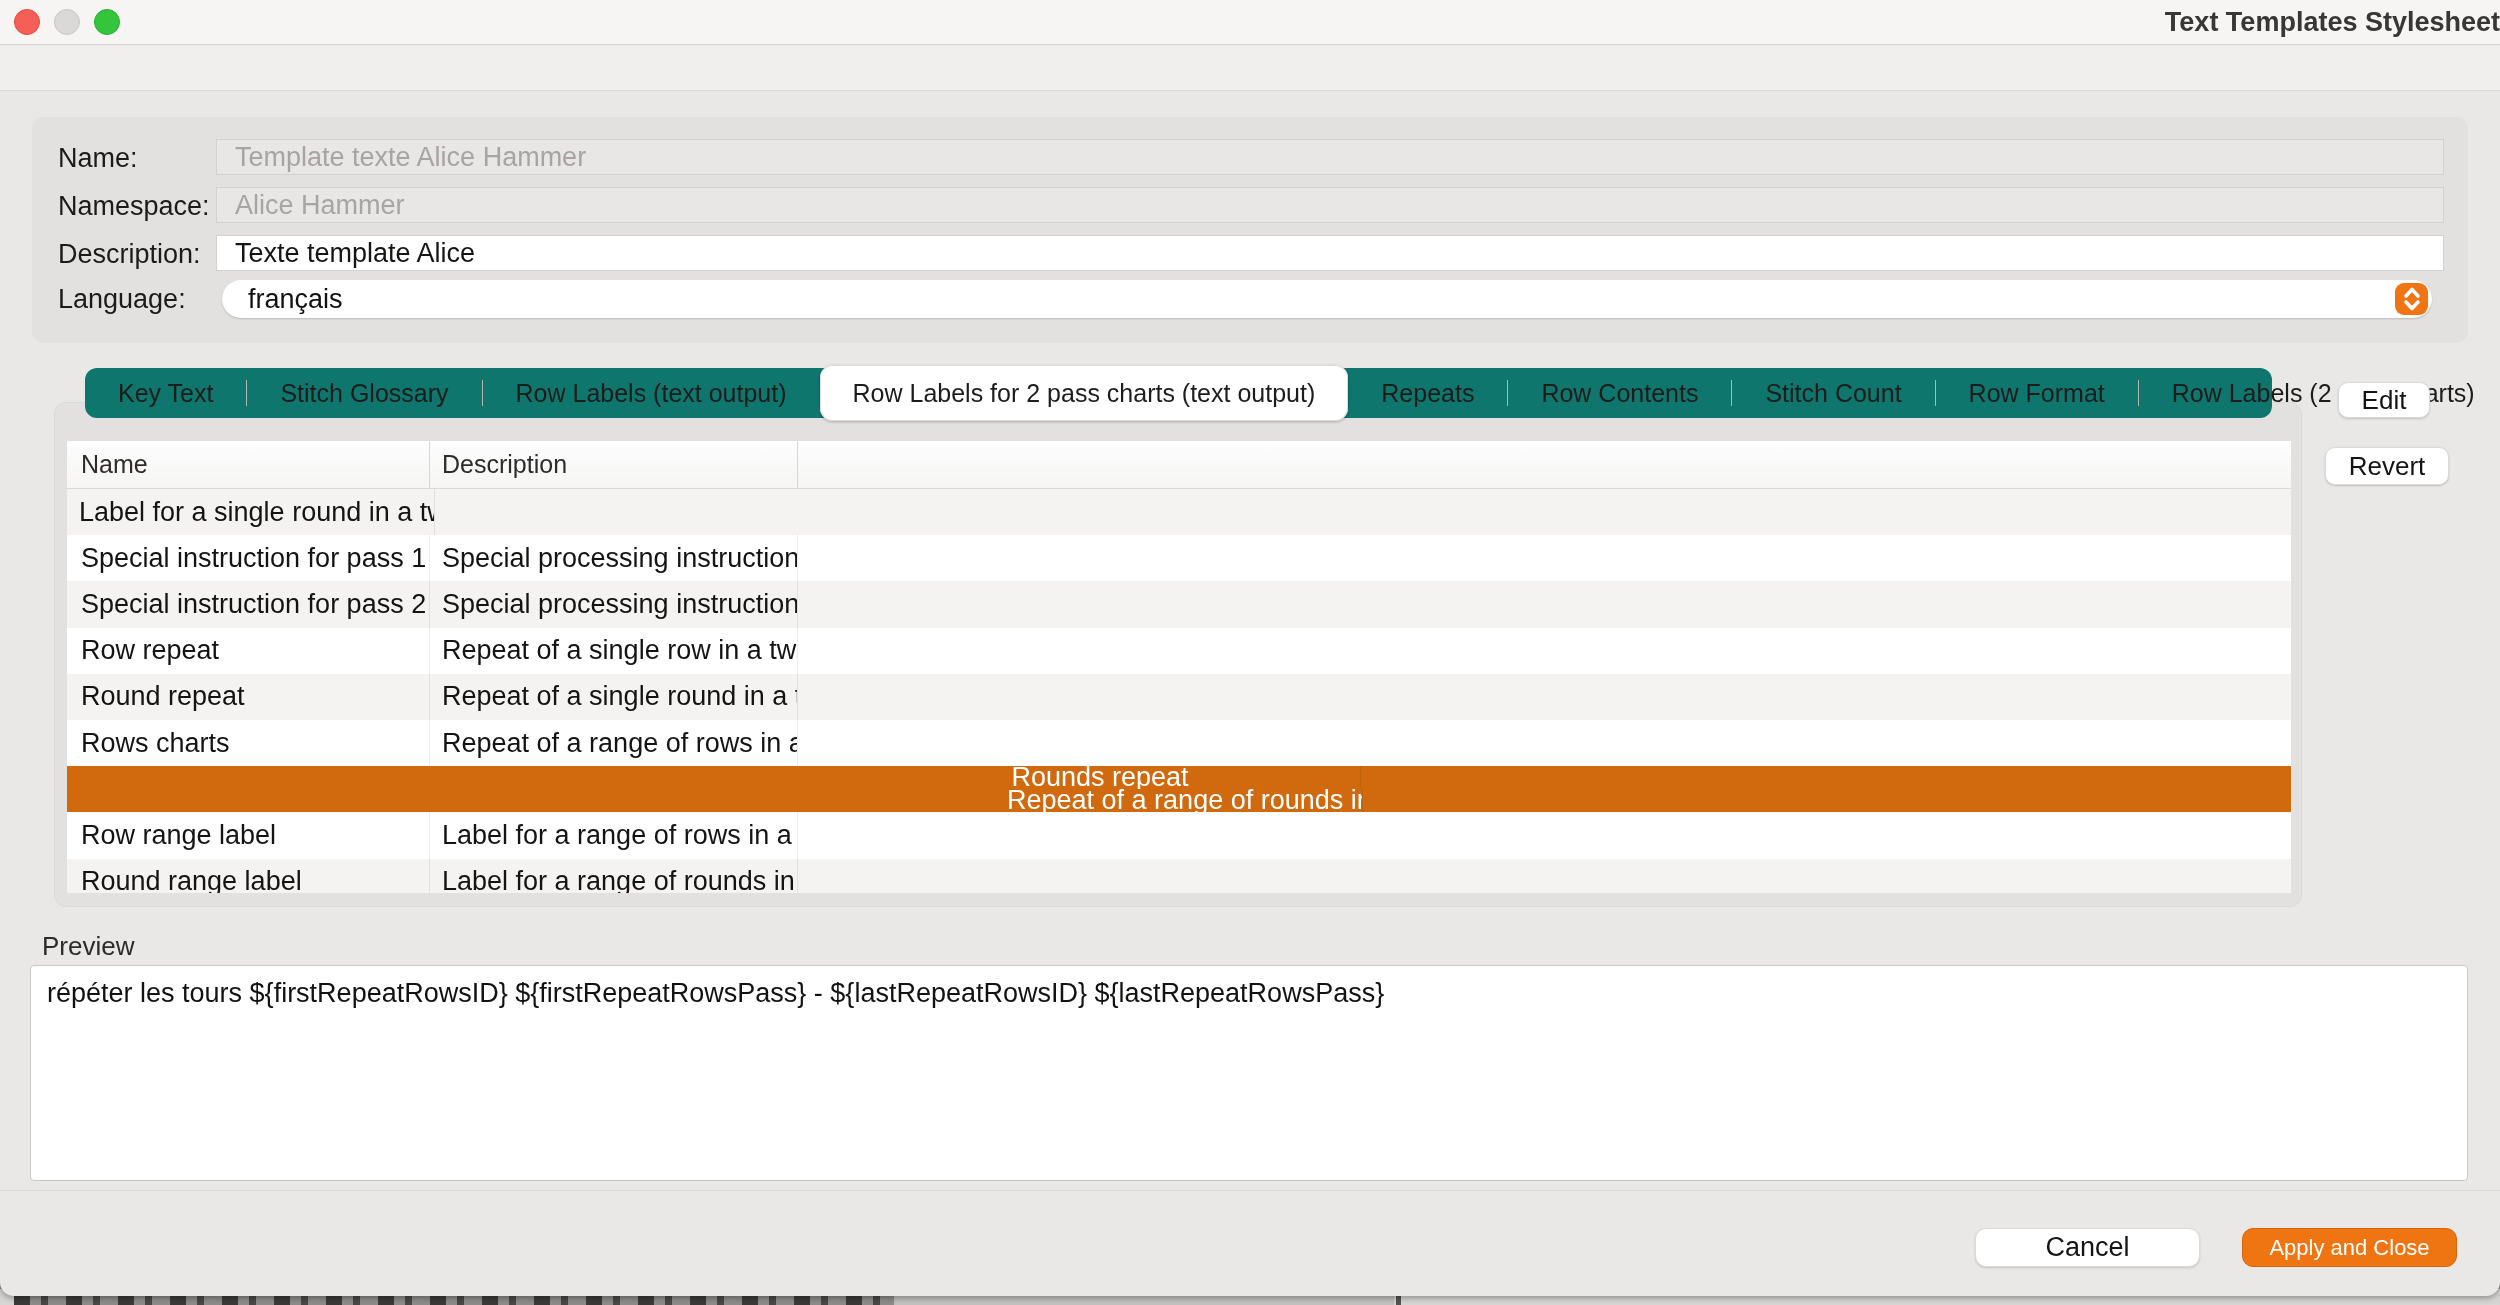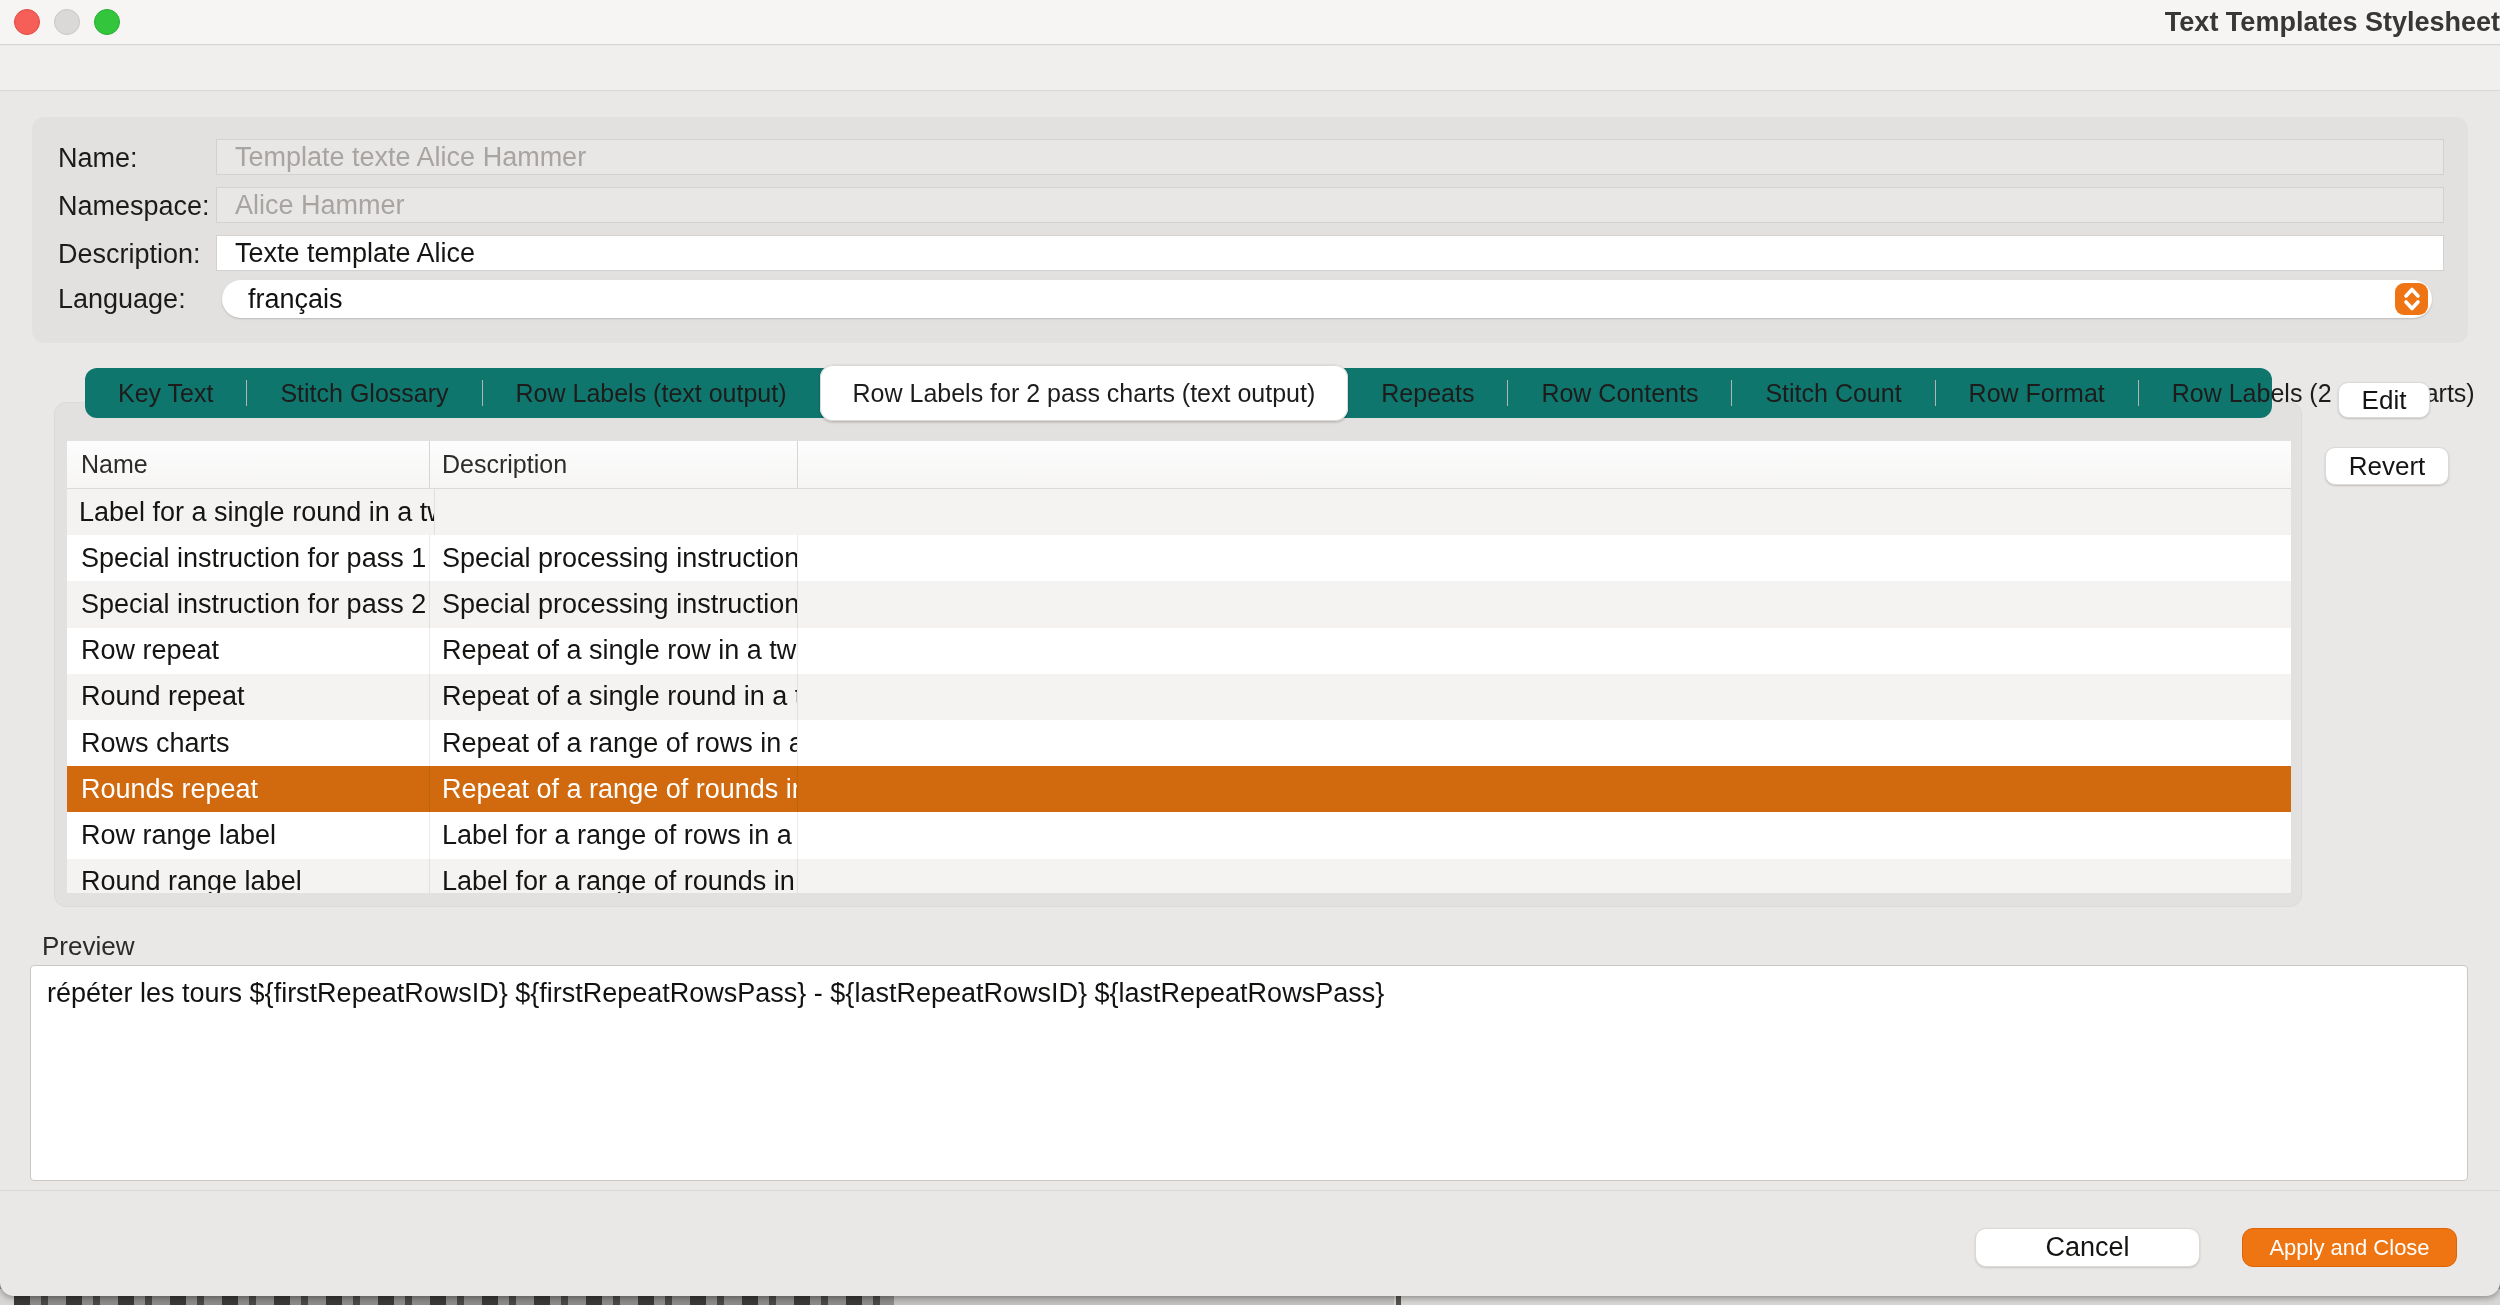--- a/index.html
+++ b/index.html
@@ -101,21 +101,21 @@
     background:#a21caf; overflow:hidden;
   }
   .thead {
     display:flex; height:48px; align-items:center;
     background:linear-gradient(#fdfdfd,#f6f5f4);
     border-bottom:1px solid #dcdad8; font-size:25px; color:#2d2c2b;
   }
   .trow { display:flex; height:46.2px; align-items:center; font-size:27px; color:#141413; }
   .trow:nth-child(odd)  { background:#f4f3f2; }
   .trow:nth-child(even) { background:#ffffff; }
-  .trow.selected { background:#d16a0e; color:#ffffff; }
+  .trow.selected { background:#d16a0e; color:#ffffff;flex-direction:column; }
   .cell { height:100%; display:flex; align-items:center; white-space:nowrap; overflow:hidden; }
   .cell.c-name { width:363px; padding-left:14px; border-right:1px solid rgba(0,0,0,.08); }
   .cell.c-desc { width:368px; padding-left:12px; border-right:1px solid rgba(0,0,0,.08); }
   .cell.c-fill { flex:1; }
   .thead .cell { border-right-color:#d8d6d4; }
 
   
   .btn {
     position:absolute; background:#ffffff; border:1px solid #dcdad8; border-radius:10px;
     font-size:26px; color:#141413; text-align:center;

